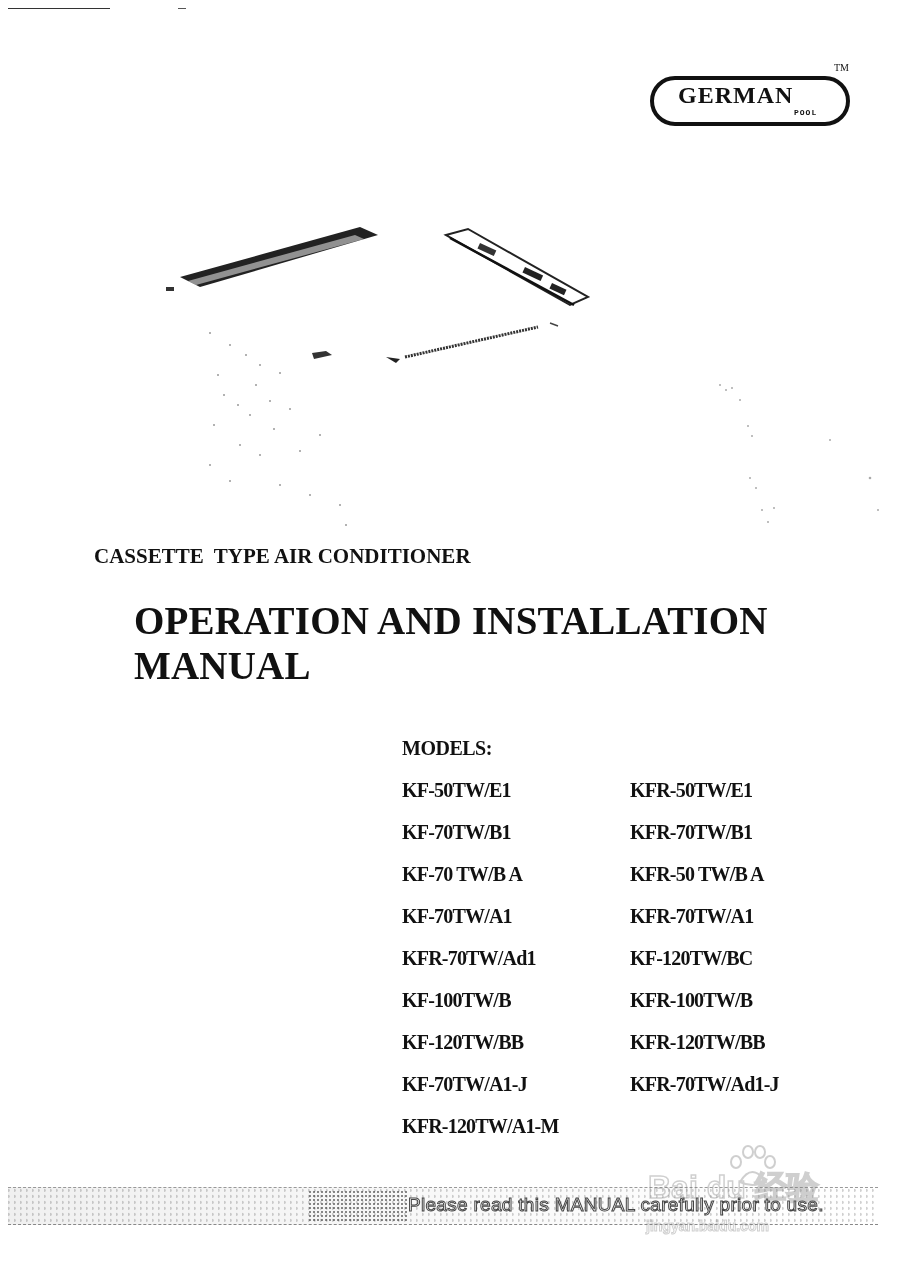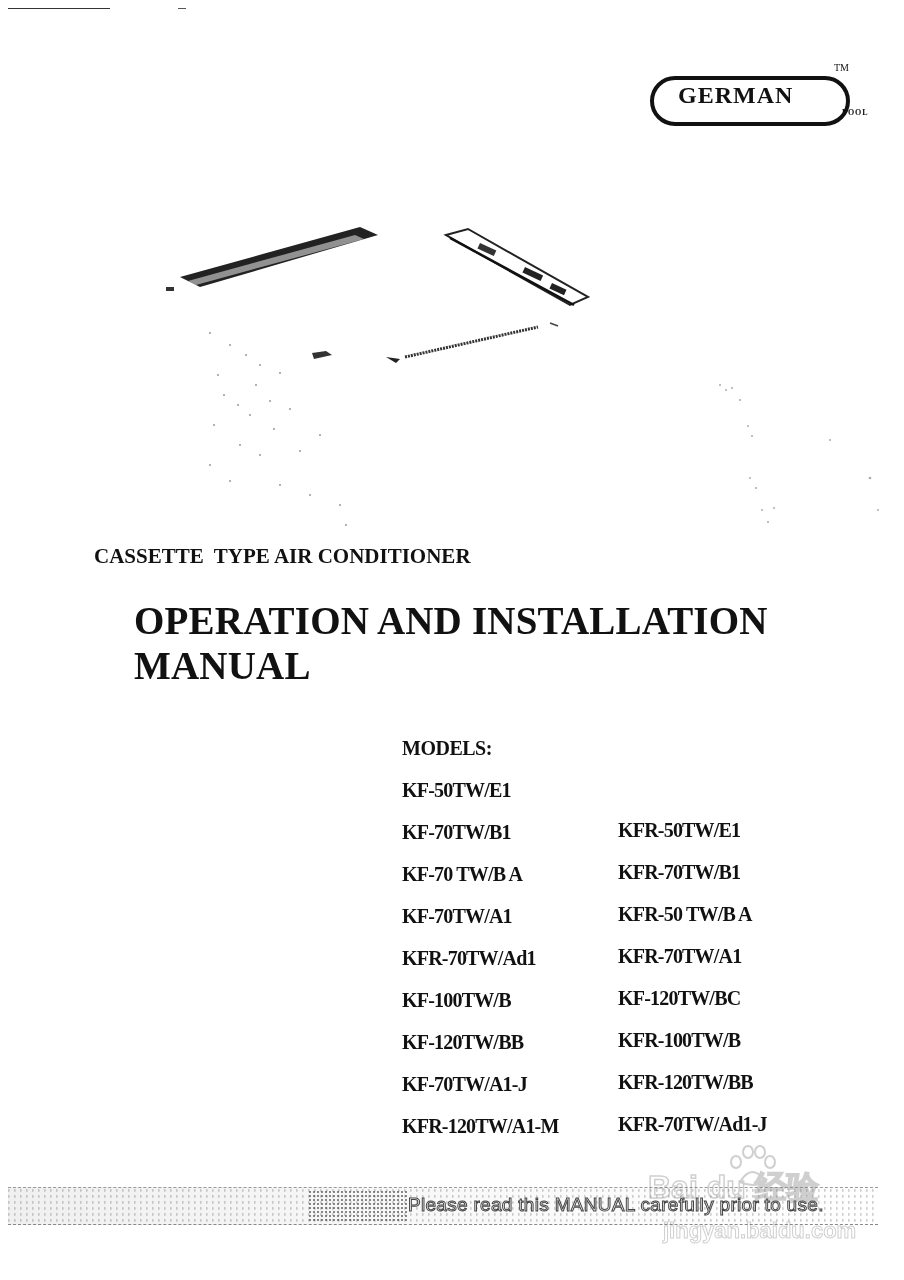--- a/index.html
+++ b/index.html
@@ -15,21 +15,21 @@
   .logo .oval {
     position: absolute; left: 2px; top: 12px; width: 200px; height: 50px;
     border: 4px solid #111; border-radius: 30px; box-sizing: border-box;
   }
   .logo .brand {
     position: absolute; left: 30px; top: 18px; font-weight: bold; font-size: 24px; letter-spacing: 1px;
     font-family: "Liberation Serif", serif; color: #111;
   }
   .logo .sub {
     position: absolute; left: 146px; top: 44px; font-size: 8px; font-weight: bold;
-    font-family: Liberation Serif, serif; letter-spacing: 1px; margin-left: 48px;
+    font-family: Liberation Mono, monospace; letter-spacing: 1px;
   }
   .logo .tm { position: absolute; left: 186px; top: -2px; font-size: 10px; }
 
   
   .illustration { position: absolute; left: 150px; top: 205px; width: 460px; height: 330px; }
   .illustration svg { width: 100%; height: 100%; }
   .scatter-right { position: absolute; left: 690px; top: 360px; width: 200px; height: 180px; }
 
   
   .subtitle {
@@ -38,21 +38,21 @@
   .title {
     position: absolute; left: 134px; top: 598px; font-size: 39px; font-weight: bold; letter-spacing: 0.2px;
   }
 
   
   .models-label { position: absolute; left: 402px; top: 737px; font-size: 20px; font-weight: bold; letter-spacing: -0.5px; }
   .models { position: absolute; left: 402px; top: 779px; width: 420px; text-align: right; }
   .models .row { height: 42px; position: relative; }
   .models .cell { position: absolute; top: 0; font-size: 20px; font-weight: bold; letter-spacing: -0.8px; white-space: pre; }
   .models .c1 { left: 0; }
-  .models .c2 { left: 216px; margin-top: 40px; }
+  .models .c2 { left: 228px; }
 
   
   .banner {
     position: absolute; left: 8px; top: 1187px; width: 870px; height: 36px;
     border-top: 1px dashed #999; border-bottom: 1px dashed #888;
     background:
       radial-gradient(circle at 5% 40%, rgba(0,0,0,0.18) 0 1px, transparent 2px) 0 0/6px 6px,
       linear-gradient(90deg, rgba(0,0,0,0.06), rgba(0,0,0,0.02) 60%, transparent);
   }
   .banner .dither {
@@ -65,21 +65,21 @@
     -webkit-text-stroke: 1px #444; letter-spacing: 0.3px;
   }
 
   
   .watermark { position: absolute; left: 640px; top: 1140px; width: 240px; height: 110px; opacity: 0.35; pointer-events: none; }
   .watermark .wm-main {
     position: absolute; left: 8px; top: 26px; font-size: 32px; font-weight: bold;
     font-family: "Liberation Sans", sans-serif; color: transparent; -webkit-text-stroke: 1.5px #777;
   }
   .watermark .wm-sub {
-    position: absolute; left: 23px; top: 78px; font-size: 22px; font-weight: bold;
+    position: absolute; left: 6px; top: 78px; font-size: 14px; font-weight: bold;
     font-family: "Liberation Sans", sans-serif; color: transparent; -webkit-text-stroke: 1px #777;
   }
   .watermark .paw { position: absolute; left: 82px; top: 4px; width: 60px; height: 44px; }
 </style>
 </head>
 <body>
 
 <div class="topline"></div>
 <div class="topdash"></div>
 

